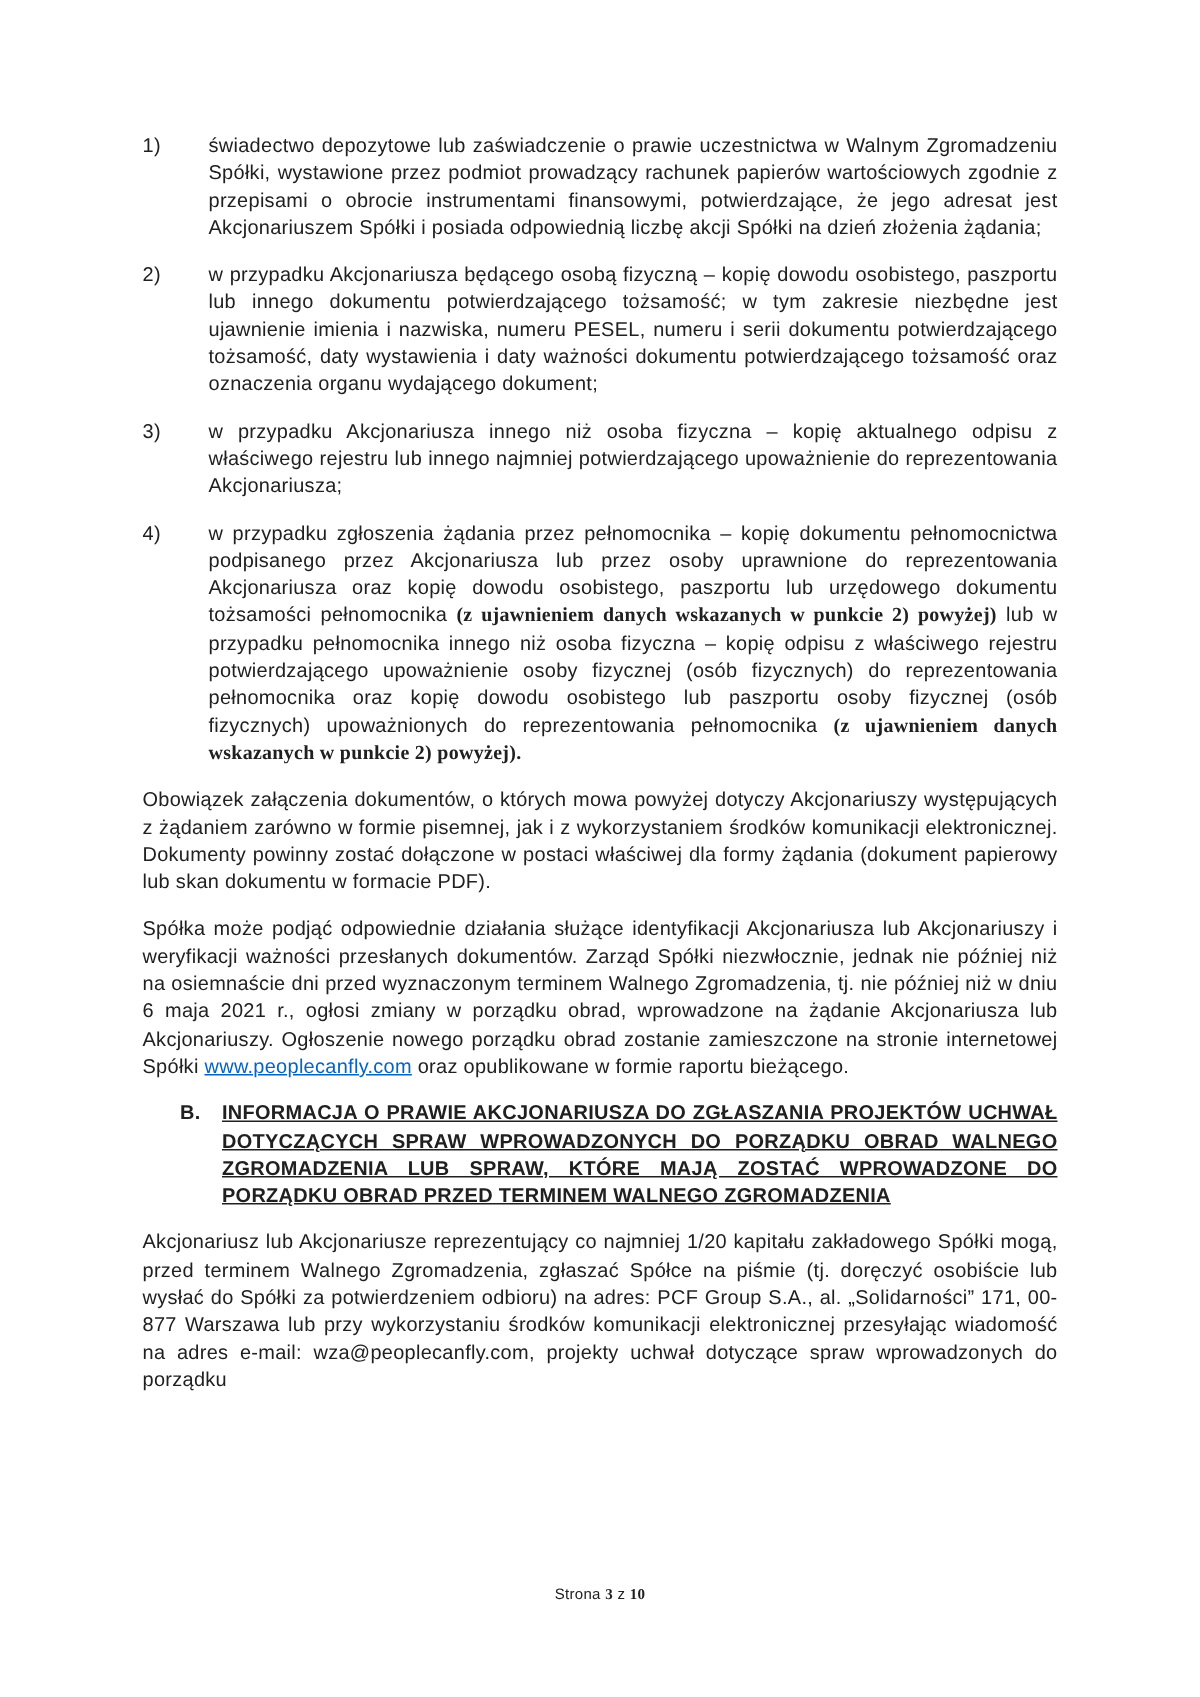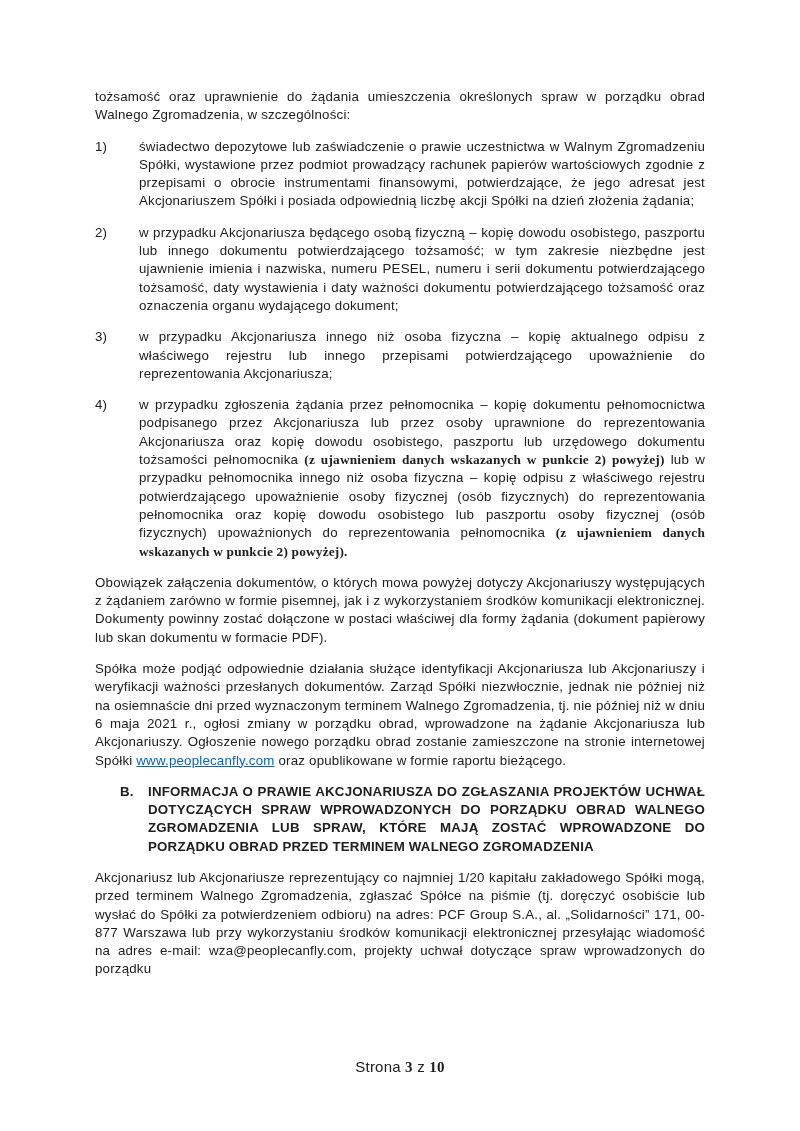--- a/index.html
+++ b/index.html
@@ -65,59 +65,59 @@
     letter-spacing: 0.2px;
     font-weight: bold;
   }
   .hb-text {
     flex: 1;
     font-size: 13.3px;
     line-height: 18.3px;
     letter-spacing: 0.2px;
     font-weight: bold;
     text-align: justify;
+    text-decoration: underline;
   }
   a.doc-link {
     color: #0563c1;
     text-decoration: underline;
     cursor: pointer;
   }
   .footer {
     position: absolute;
     left: 0;
     right: 0;
     top: 1058px;
     text-align: center;
-    font-size: 15px;
+    font-size: 10px;
     letter-spacing: 0.2px;
     color: #202020;
   }
 </style>
 </head>
 <body>
 
 <div class="page">
 
-  <p class="para">tożsamość oraz uprawnienie do żądania umieszczenia określonych spraw w porządku obrad Walnego Zgromadzenia, w szczególności:</p>
 
   <div class="numbered-list">
 
     <div class="list-item">
       <span class="li-num">1)</span>
       <div class="li-body">świadectwo depozytowe lub zaświadczenie o prawie uczestnictwa w Walnym Zgromadzeniu Spółki, wystawione przez podmiot prowadzący rachunek papierów wartościowych zgodnie z przepisami o obrocie instrumentami finansowymi, potwierdzające, że jego adresat jest Akcjonariuszem Spółki i posiada odpowiednią liczbę akcji Spółki na dzień złożenia żądania;</div>
     </div>
 
     <div class="list-item">
       <span class="li-num">2)</span>
       <div class="li-body">w przypadku Akcjonariusza będącego osobą fizyczną – kopię dowodu osobistego, paszportu lub innego dokumentu potwierdzającego tożsamość; w tym zakresie niezbędne jest ujawnienie imienia i nazwiska, numeru PESEL, numeru i serii dokumentu potwierdzającego tożsamość, daty wystawienia i daty ważności dokumentu potwierdzającego tożsamość oraz oznaczenia organu wydającego dokument;</div>
     </div>
 
     <div class="list-item">
       <span class="li-num">3)</span>
-      <div class="li-body">w przypadku Akcjonariusza innego niż osoba fizyczna – kopię aktualnego odpisu z właściwego rejestru lub innego przepisami potwierdzającego upoważnienie do reprezentowania Akcjonariusza;</div>
+      <div class="li-body">w przypadku Akcjonariusza innego niż osoba fizyczna – kopię aktualnego odpisu z właściwego rejestru lub innego najmniej potwierdzającego upoważnienie do reprezentowania Akcjonariusza;</div>
     </div>
 
     <div class="list-item">
       <span class="li-num">4)</span>
       <div class="li-body"><span>w przypadku zgłoszenia żądania przez pełnomocnika – kopię dokumentu pełnomocnictwa podpisanego przez Akcjonariusza lub przez osoby uprawnione do reprezentowania Akcjonariusza oraz kopię dowodu osobistego, paszportu lub urzędowego dokumentu tożsamości pełnomocnika </span><span class="bold">(z ujawnieniem danych wskazanych w punkcie 2) powyżej)</span><span> lub w przypadku pełnomocnika innego niż osoba fizyczna – kopię odpisu z właściwego rejestru potwierdzającego upoważnienie osoby fizycznej (osób fizycznych) do reprezentowania pełnomocnika oraz kopię dowodu osobistego lub paszportu osoby fizycznej (osób fizycznych) upoważnionych do reprezentowania pełnomocnika </span><span class="bold">(z ujawnieniem danych wskazanych w punkcie 2) powyżej).</span></div>
     </div>
 
   </div>
 
   <p class="para">Obowiązek załączenia dokumentów, o których mowa powyżej dotyczy Akcjonariuszy występujących z żądaniem zarówno w formie pisemnej, jak i z wykorzystaniem środków komunikacji elektronicznej. Dokumenty powinny zostać dołączone w postaci właściwej dla formy żądania (dokument papierowy lub skan dokumentu w formacie PDF).</p>

